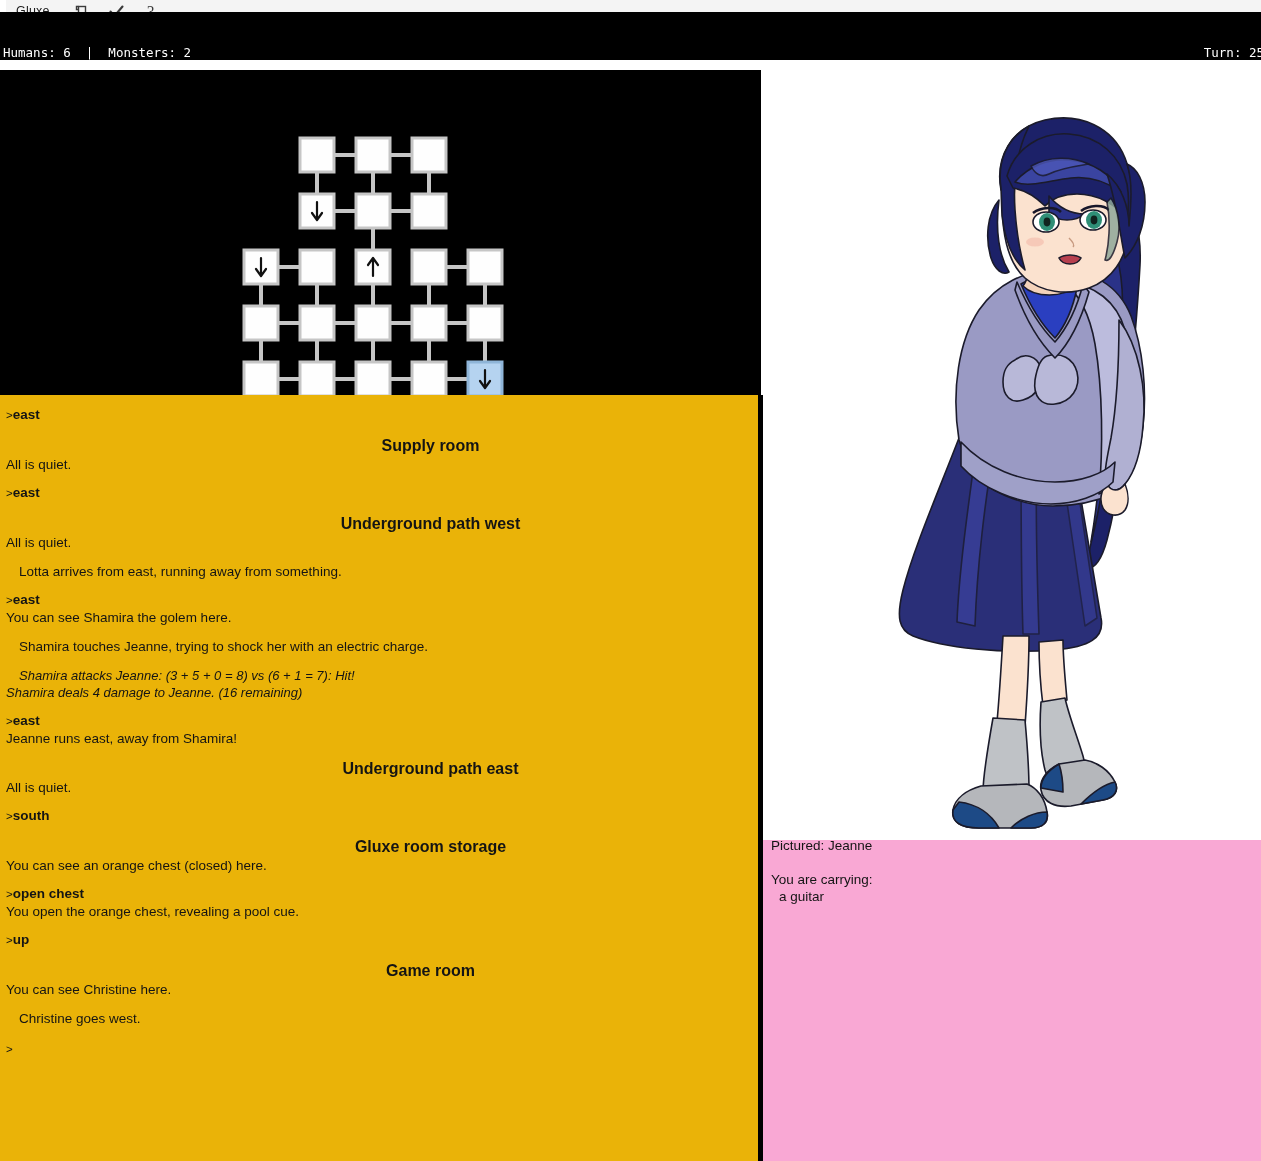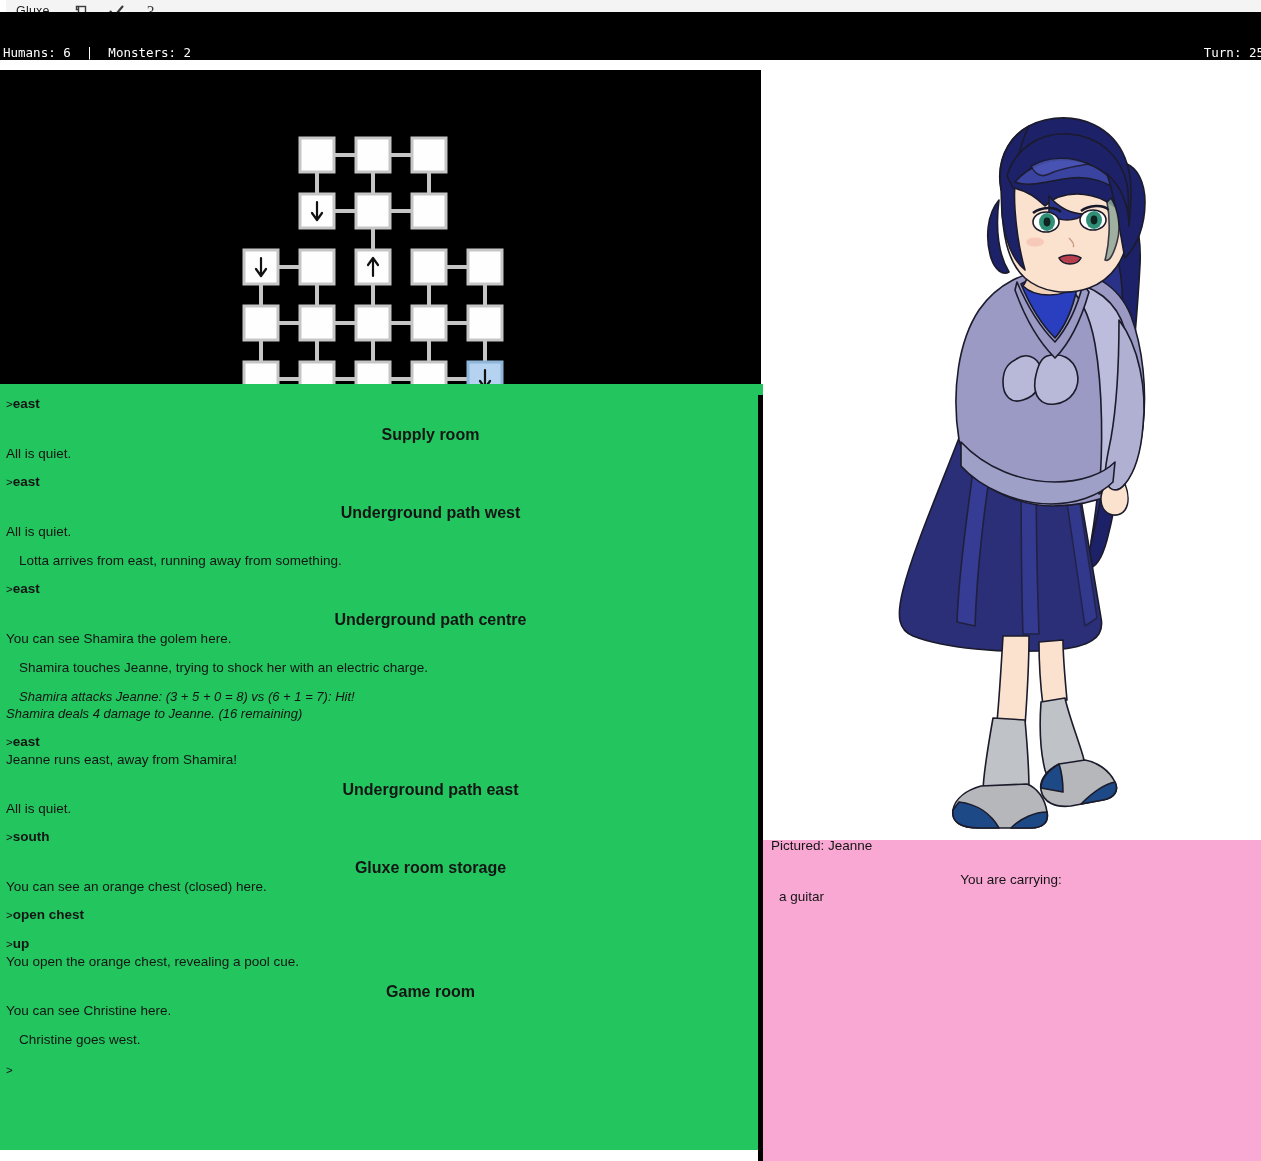--- a/index.html
+++ b/index.html
@@ -61,23 +61,23 @@
   .mappanel {
     position: absolute; left: 0; top: 70px;
     width: 761px; height: 325px;
     background: #000000;
     overflow: hidden;
   }
   #mapsvg { display: block; }
 
   
   .transcript {
-    position: absolute; left: 0; top: 384px;
+    position: absolute; left: 0; top: 395px;
     width: 855px; height: 766px;
-    background: #22c55e;
+    background: #eab308;
     color: #141414;
     font-size: 13.5px;
     line-height: 17px;
     overflow: hidden;
     padding: 0;
   }
   .tline { padding: 0 0 0 6px; white-space: pre-wrap; }
   .t-cmd { font-weight: bold; font-size: 13.5px; margin-top: 11px; }
   .t-cmd .caret { font-weight: normal; font-size: 11.5px; }
   .t-room { font-weight: bold; font-size: 16px; margin-top: 12px; line-height: 20px; text-align: center; }
@@ -106,21 +106,21 @@
     width: 498px; height: 770px;
   }
   .rp-text {
     position: absolute; left: 8px; top: 767px;
     width: 480px;
     font-size: 13.5px;
     line-height: 17px;
     color: #141414;
   }
   .rp-line { white-space: pre; }
-  .rp-gap { margin-top: 17px; text-align: center; }
+  .rp-gap { margin-top: 17px; }
   .rp-indent { padding-left: 8px; }
 </style>
 </head>
 <body>
 
 <div id="app">
 
   <div class="titlebar">
     <span class="title-text">Gluxe</span>
     <span class="title-icons">
@@ -273,35 +273,34 @@
   <div class="transcript">
     <div id="transcript-body">
         <div class="tline t-cmd"><span class="caret">&gt;</span><span>east</span></div>
         <div class="tline t-room">Supply room</div>
         <div class="tline t-body">All is quiet.</div>
         <div class="tline t-cmd"><span class="caret">&gt;</span><span>east</span></div>
         <div class="tline t-room">Underground path west</div>
         <div class="tline t-body">All is quiet.</div>
         <div class="tline t-body t-gap">Lotta arrives from east, running away from something.</div>
         <div class="tline t-cmd"><span class="caret">&gt;</span><span>east</span></div>
-        <div class="tline t-room">Underground path centre</div>
         <div class="tline t-body">You can see Shamira the golem here.</div>
         <div class="tline t-body t-gap">Shamira touches Jeanne, trying to shock her with an electric charge.</div>
         <div class="tline t-italic t-gap">Shamira attacks Jeanne: (3 + 5 + 0 = 8) vs (6 + 1 = 7): Hit!</div>
         <div class="tline t-italic">Shamira deals 4 damage to Jeanne. (16 remaining)</div>
         <div class="tline t-cmd"><span class="caret">&gt;</span><span>east</span></div>
         <div class="tline t-body">Jeanne runs east, away from Shamira!</div>
         <div class="tline t-room">Underground path east</div>
         <div class="tline t-body">All is quiet.</div>
         <div class="tline t-cmd"><span class="caret">&gt;</span><span>south</span></div>
         <div class="tline t-room">Gluxe room storage</div>
         <div class="tline t-body">You can see an orange chest (closed) here.</div>
         <div class="tline t-cmd"><span class="caret">&gt;</span><span>open chest</span></div>
+        <div class="tline t-body">You open the orange chest, revealing a pool cue.</div>
         <div class="tline t-cmd"><span class="caret">&gt;</span><span>up</span></div>
-        <div class="tline t-body">You open the orange chest, revealing a pool cue.</div>
         <div class="tline t-room">Game room</div>
         <div class="tline t-body">You can see Christine here.</div>
         <div class="tline t-body t-gap">Christine goes west.</div>
         <div class="tline t-prompt"><span class="caret">&gt;</span></div>
       </div>
   </div>
 
   <div class="vdivider"></div>
 
   <div class="rightpanel">

